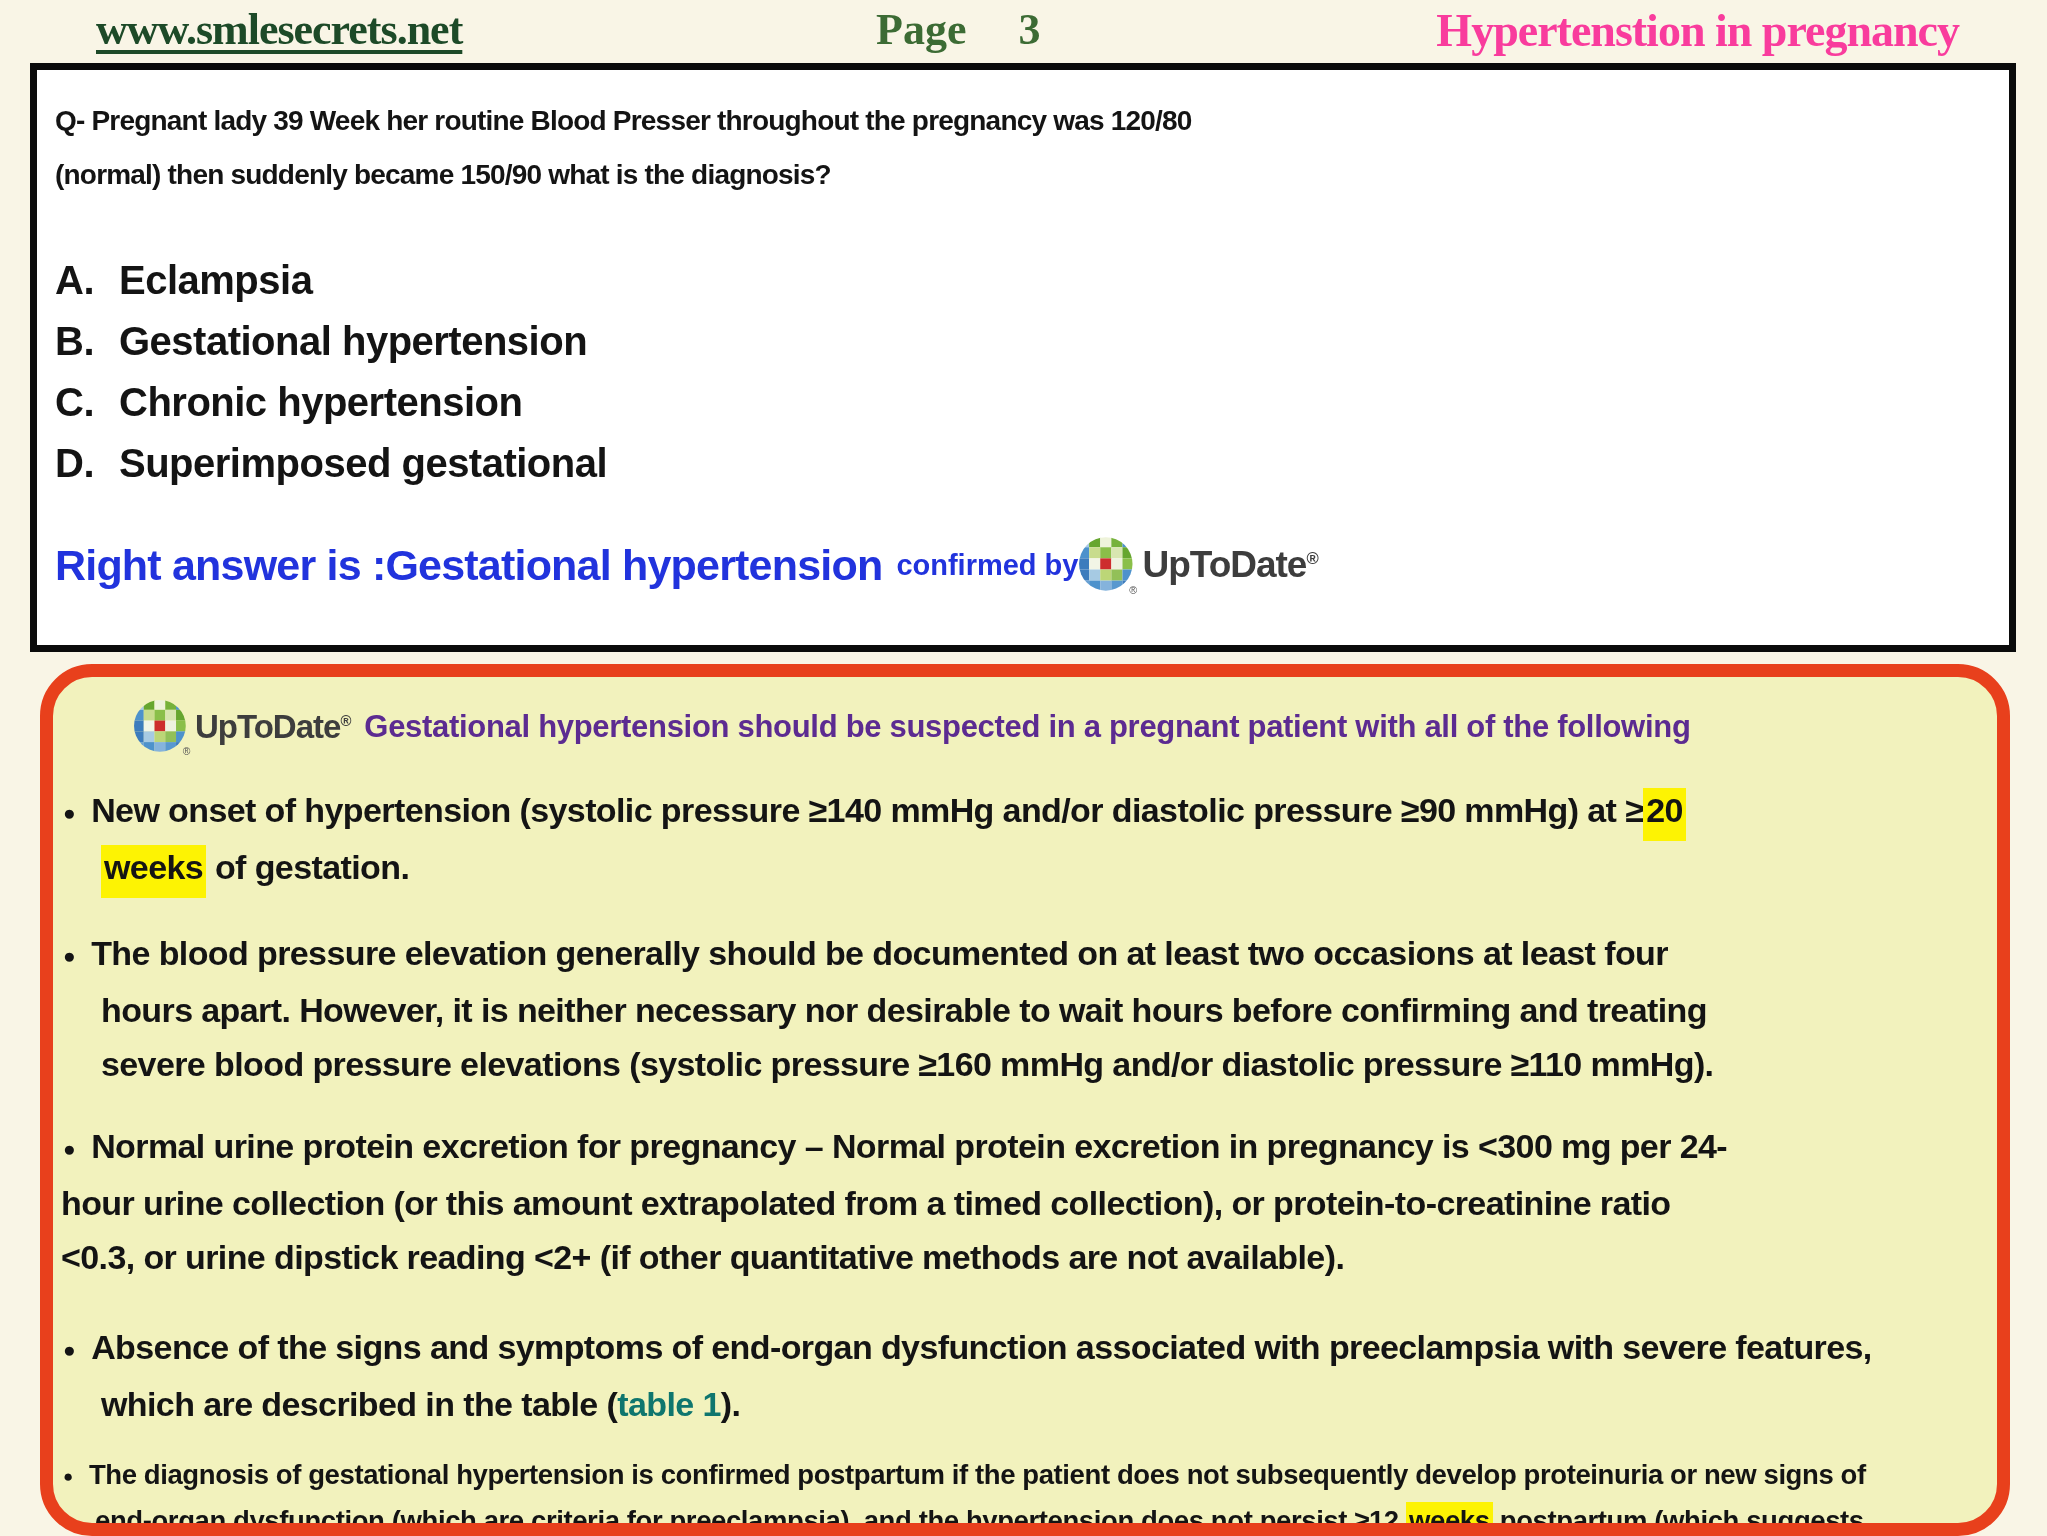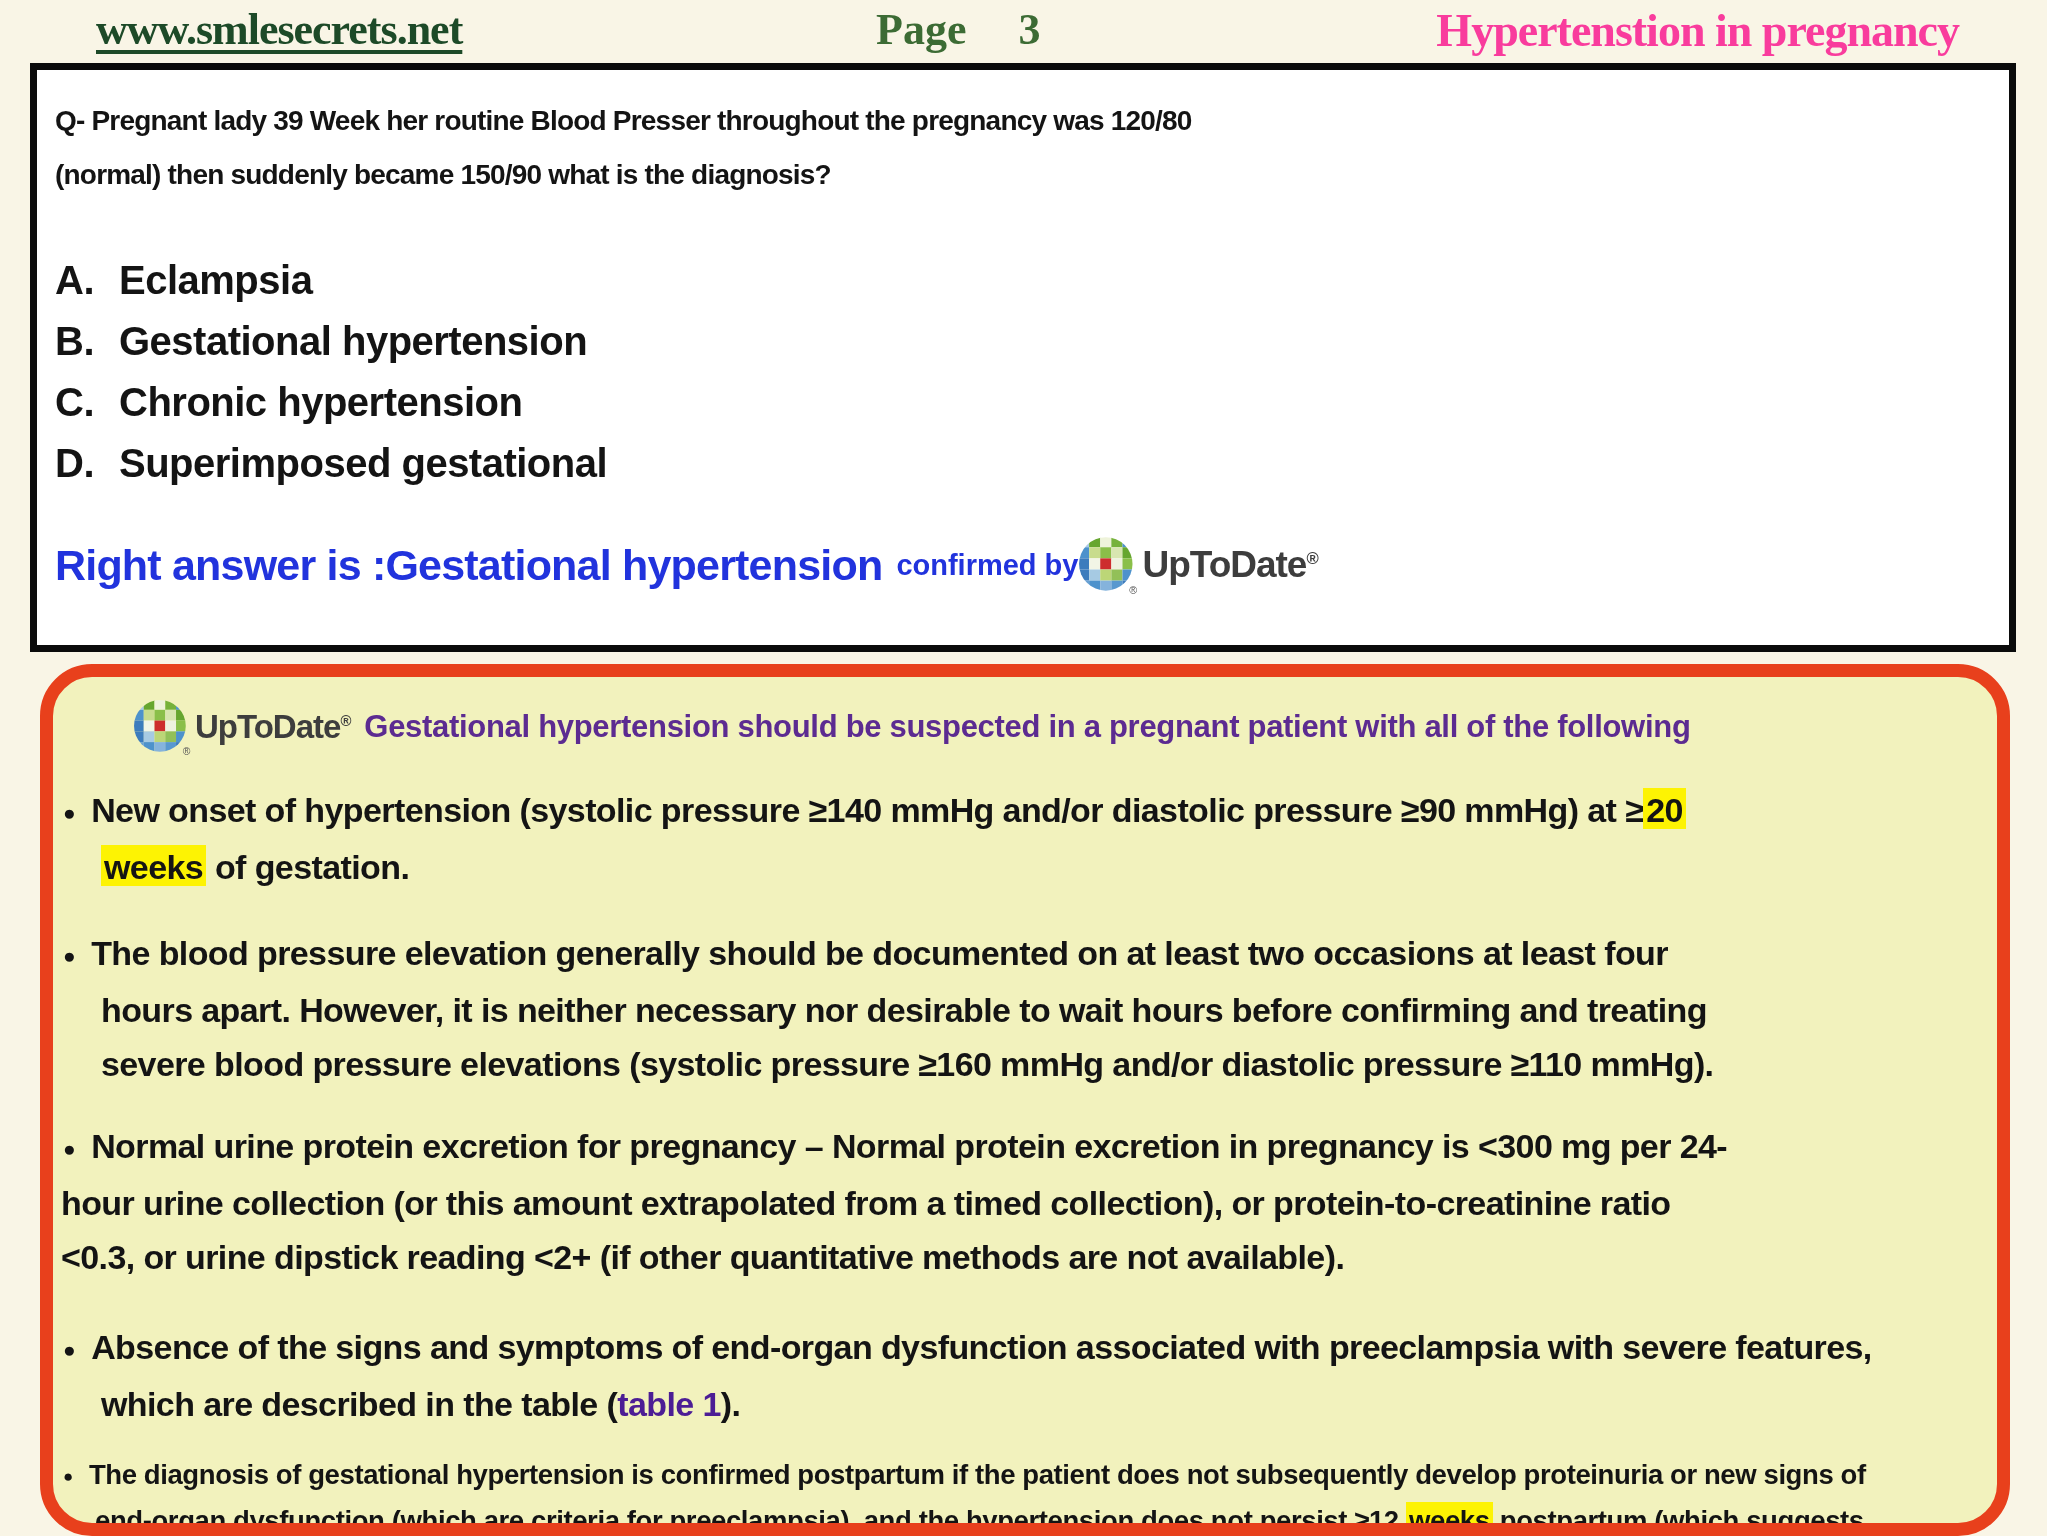--- a/index.html
+++ b/index.html
@@ -67,22 +67,22 @@
   .b{margin-top:28px;}
   .bline{
     font-size:34px;font-weight:bold;color:#141414;line-height:54px;
     letter-spacing:-0.6px;white-space:nowrap;
   }
   .dot{display:inline-block;font-size:0.62em;vertical-align:2px;margin:0 16px 0 2px;}
   .ind{padding-left:40px;}     
   .b-small .bline{font-size:27.5px;line-height:44px;letter-spacing:-0.4px;}
   .b-small{margin-top:22px;}
   .b-small .ind{padding-left:34px;}
-  mark{background:#fdf303;color:inherit;padding:3px 3px 0 3px;}
-  .tlink{color:#4c1d95;cursor:pointer;}
+  mark{background:#fdf303;color:inherit;padding:3px 3px 12px 3px;}
+  .tlink{color:#0f766e;cursor:pointer;}
   .b2{margin-top:32px;}
   .b3{}
   .b4{margin-top:36px;}
 </style>
 </head>
 <body>
 
 <div class="hdr">
   <a class="site">www.smlesecrets.net</a>
   <div class="pageno">

